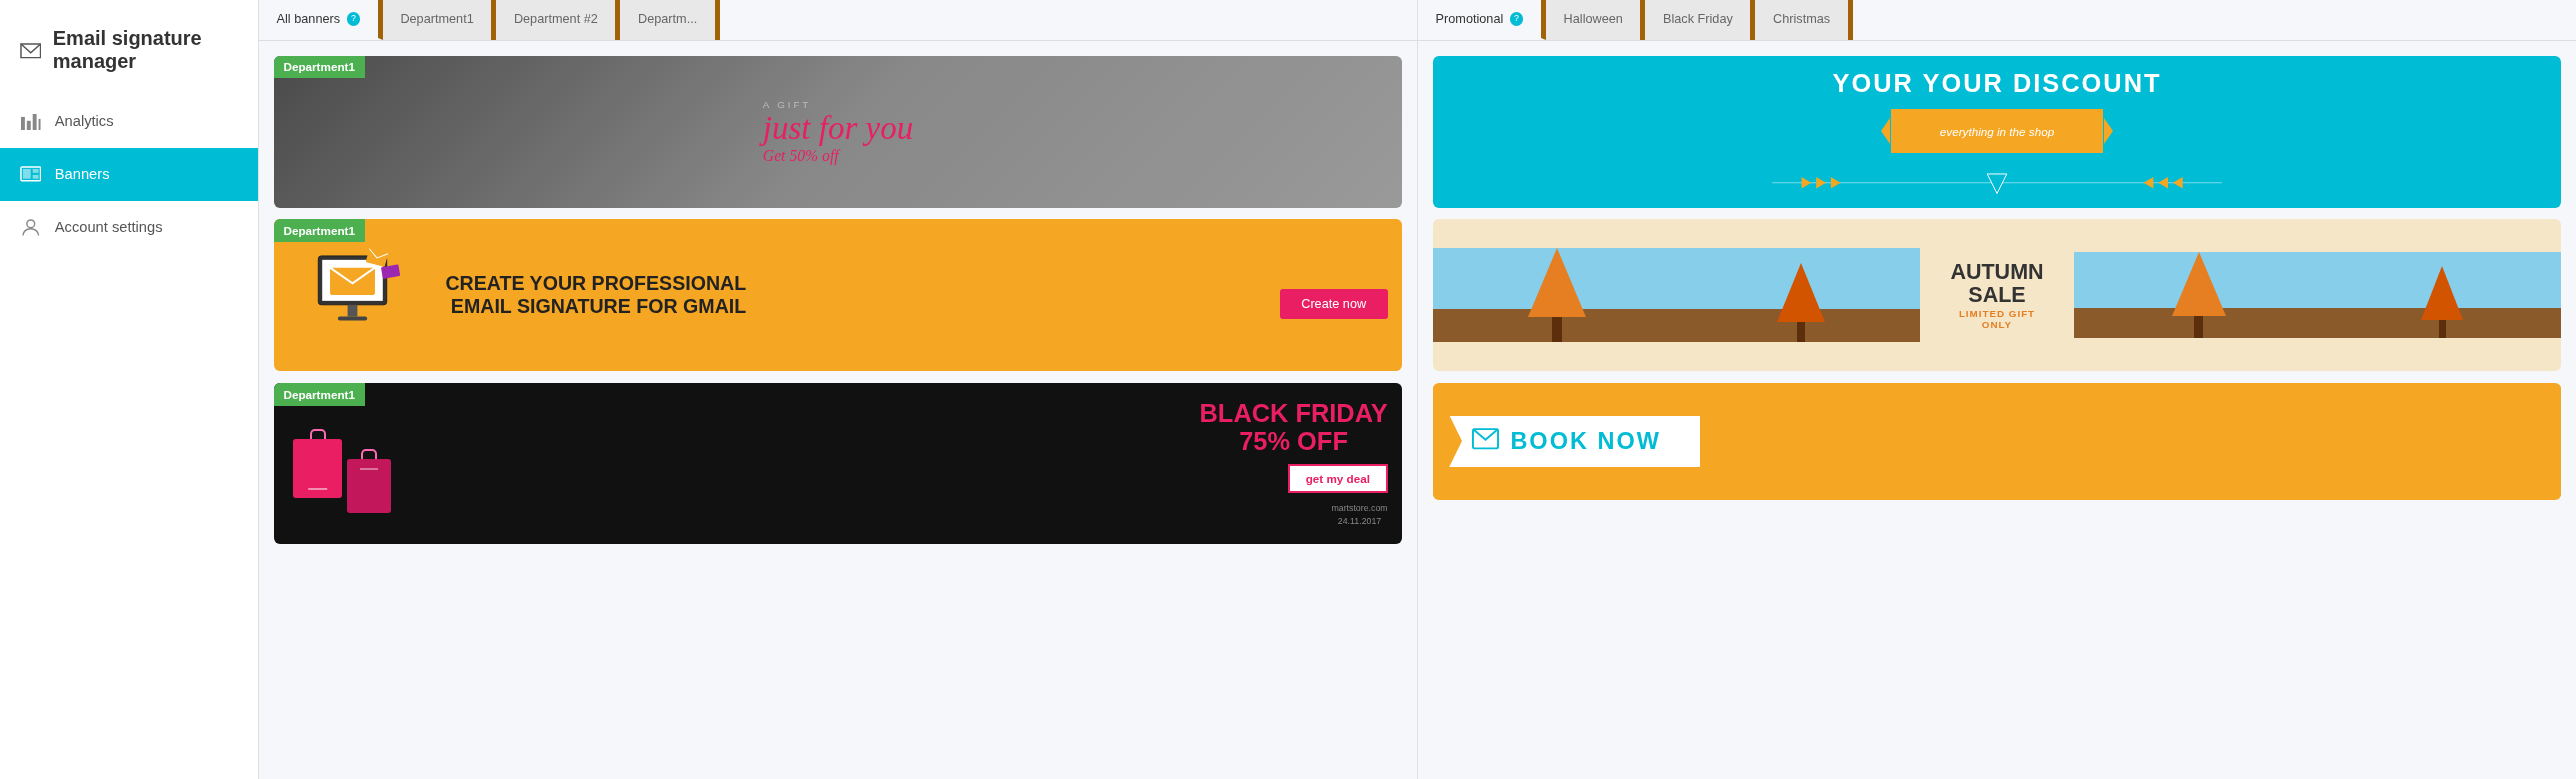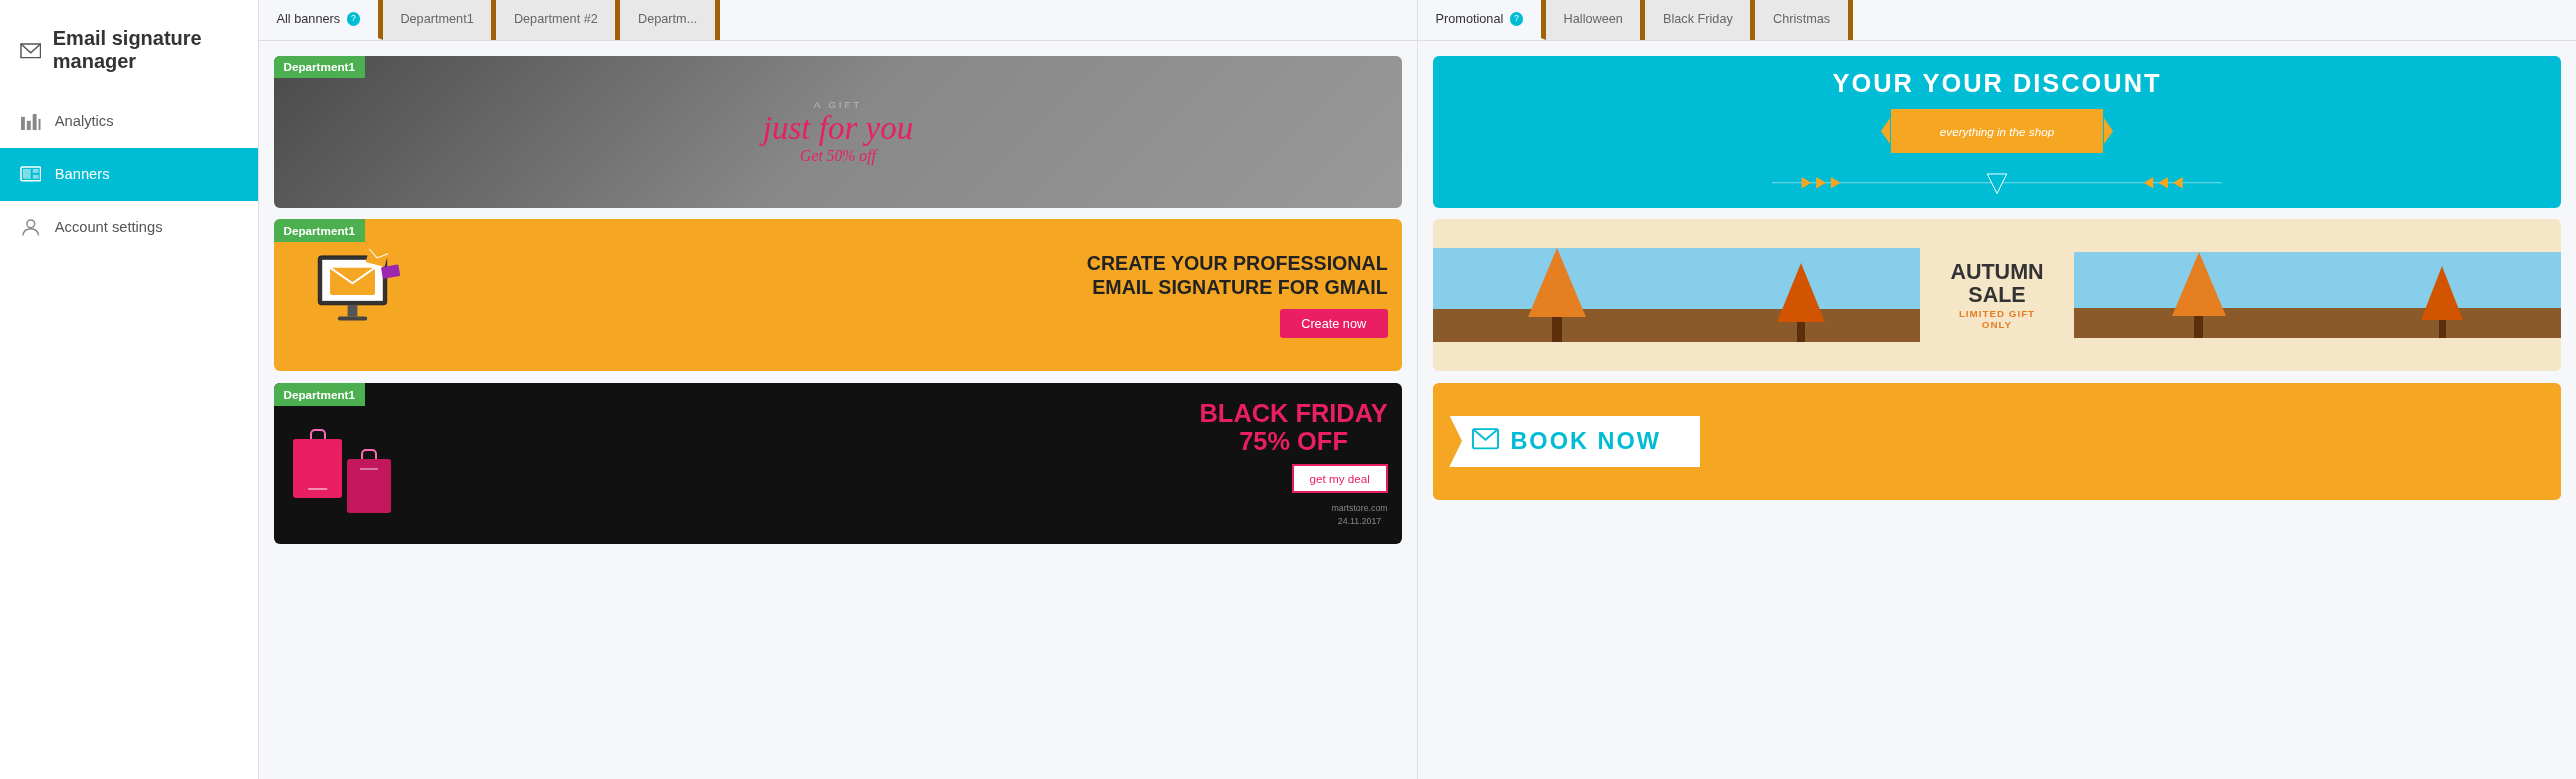--- a/index.html
+++ b/index.html
@@ -160,23 +160,23 @@
       width: 157px;
       display: flex;
       align-items: center;
       justify-content: center;
       padding: 9.8px;
     }
     .banner-email-right {
       flex: 1;
       padding: 9.8px 14.7px;
       display: flex;
-      flex-direction: column;
+      flex-direction: row;
       align-items: flex-end;
-      justify-content: flex-end;
+      justify-content: space-between;
     }
     .banner-email-title {
       font-size: 19.6px;
       font-weight: 900;
       color: #222;
       text-align: right;
       line-height: 1.2;
     }
     .banner-email-btn {
       background: #e91e63;
@@ -203,21 +203,21 @@
       font-size: 25.4px;
       font-weight: 900;
       color: #e91e63;
       text-align: center;
       line-height: 1.1;
     }
     .banner-bf-deal {
       background: #fff;
       color: #e91e63;
       font-size: 11.7px;
-      font-weight: 400;
+      font-weight: 700;
       padding: 5.9px 15.7px;
       border: 2px solid #e91e63;
       margin-top: 7.8px;
     }
     .banner-bf-sub {
       font-size: 8.8px;
       color: #888;
       text-align: center;
       margin-top: 3.9px;
     }
@@ -383,21 +383,21 @@
         </div>
         <div class="panel-tab">
           <span>Departm...</span>
         </div>
       </div>
 
       <div class="panel-content">
 
         <div class="banner-card banner-gift">
           <div class="dept-badge">Department1</div>
-          <div style="text-align:center; padding: 9.8px;">
+          <div style="padding: 9.8px;">
             <div style="font-size:9.8px; letter-spacing:2.9px; color:#bbb; text-transform:uppercase;">A GIFT</div>
             <div style="font-size:33px; font-style:italic; color:#e91e63; font-family:Georgia,serif;">just for you</div>
             <div style="font-size:15.7px; font-style:italic; color:#e91e63; font-family:Georgia,serif;">Get 50% off</div>
           </div>
         </div>
 
         <div class="banner-card banner-email" style="height:152px;">
           <div class="dept-badge">Department1</div>
           <div class="banner-email-left">
 

